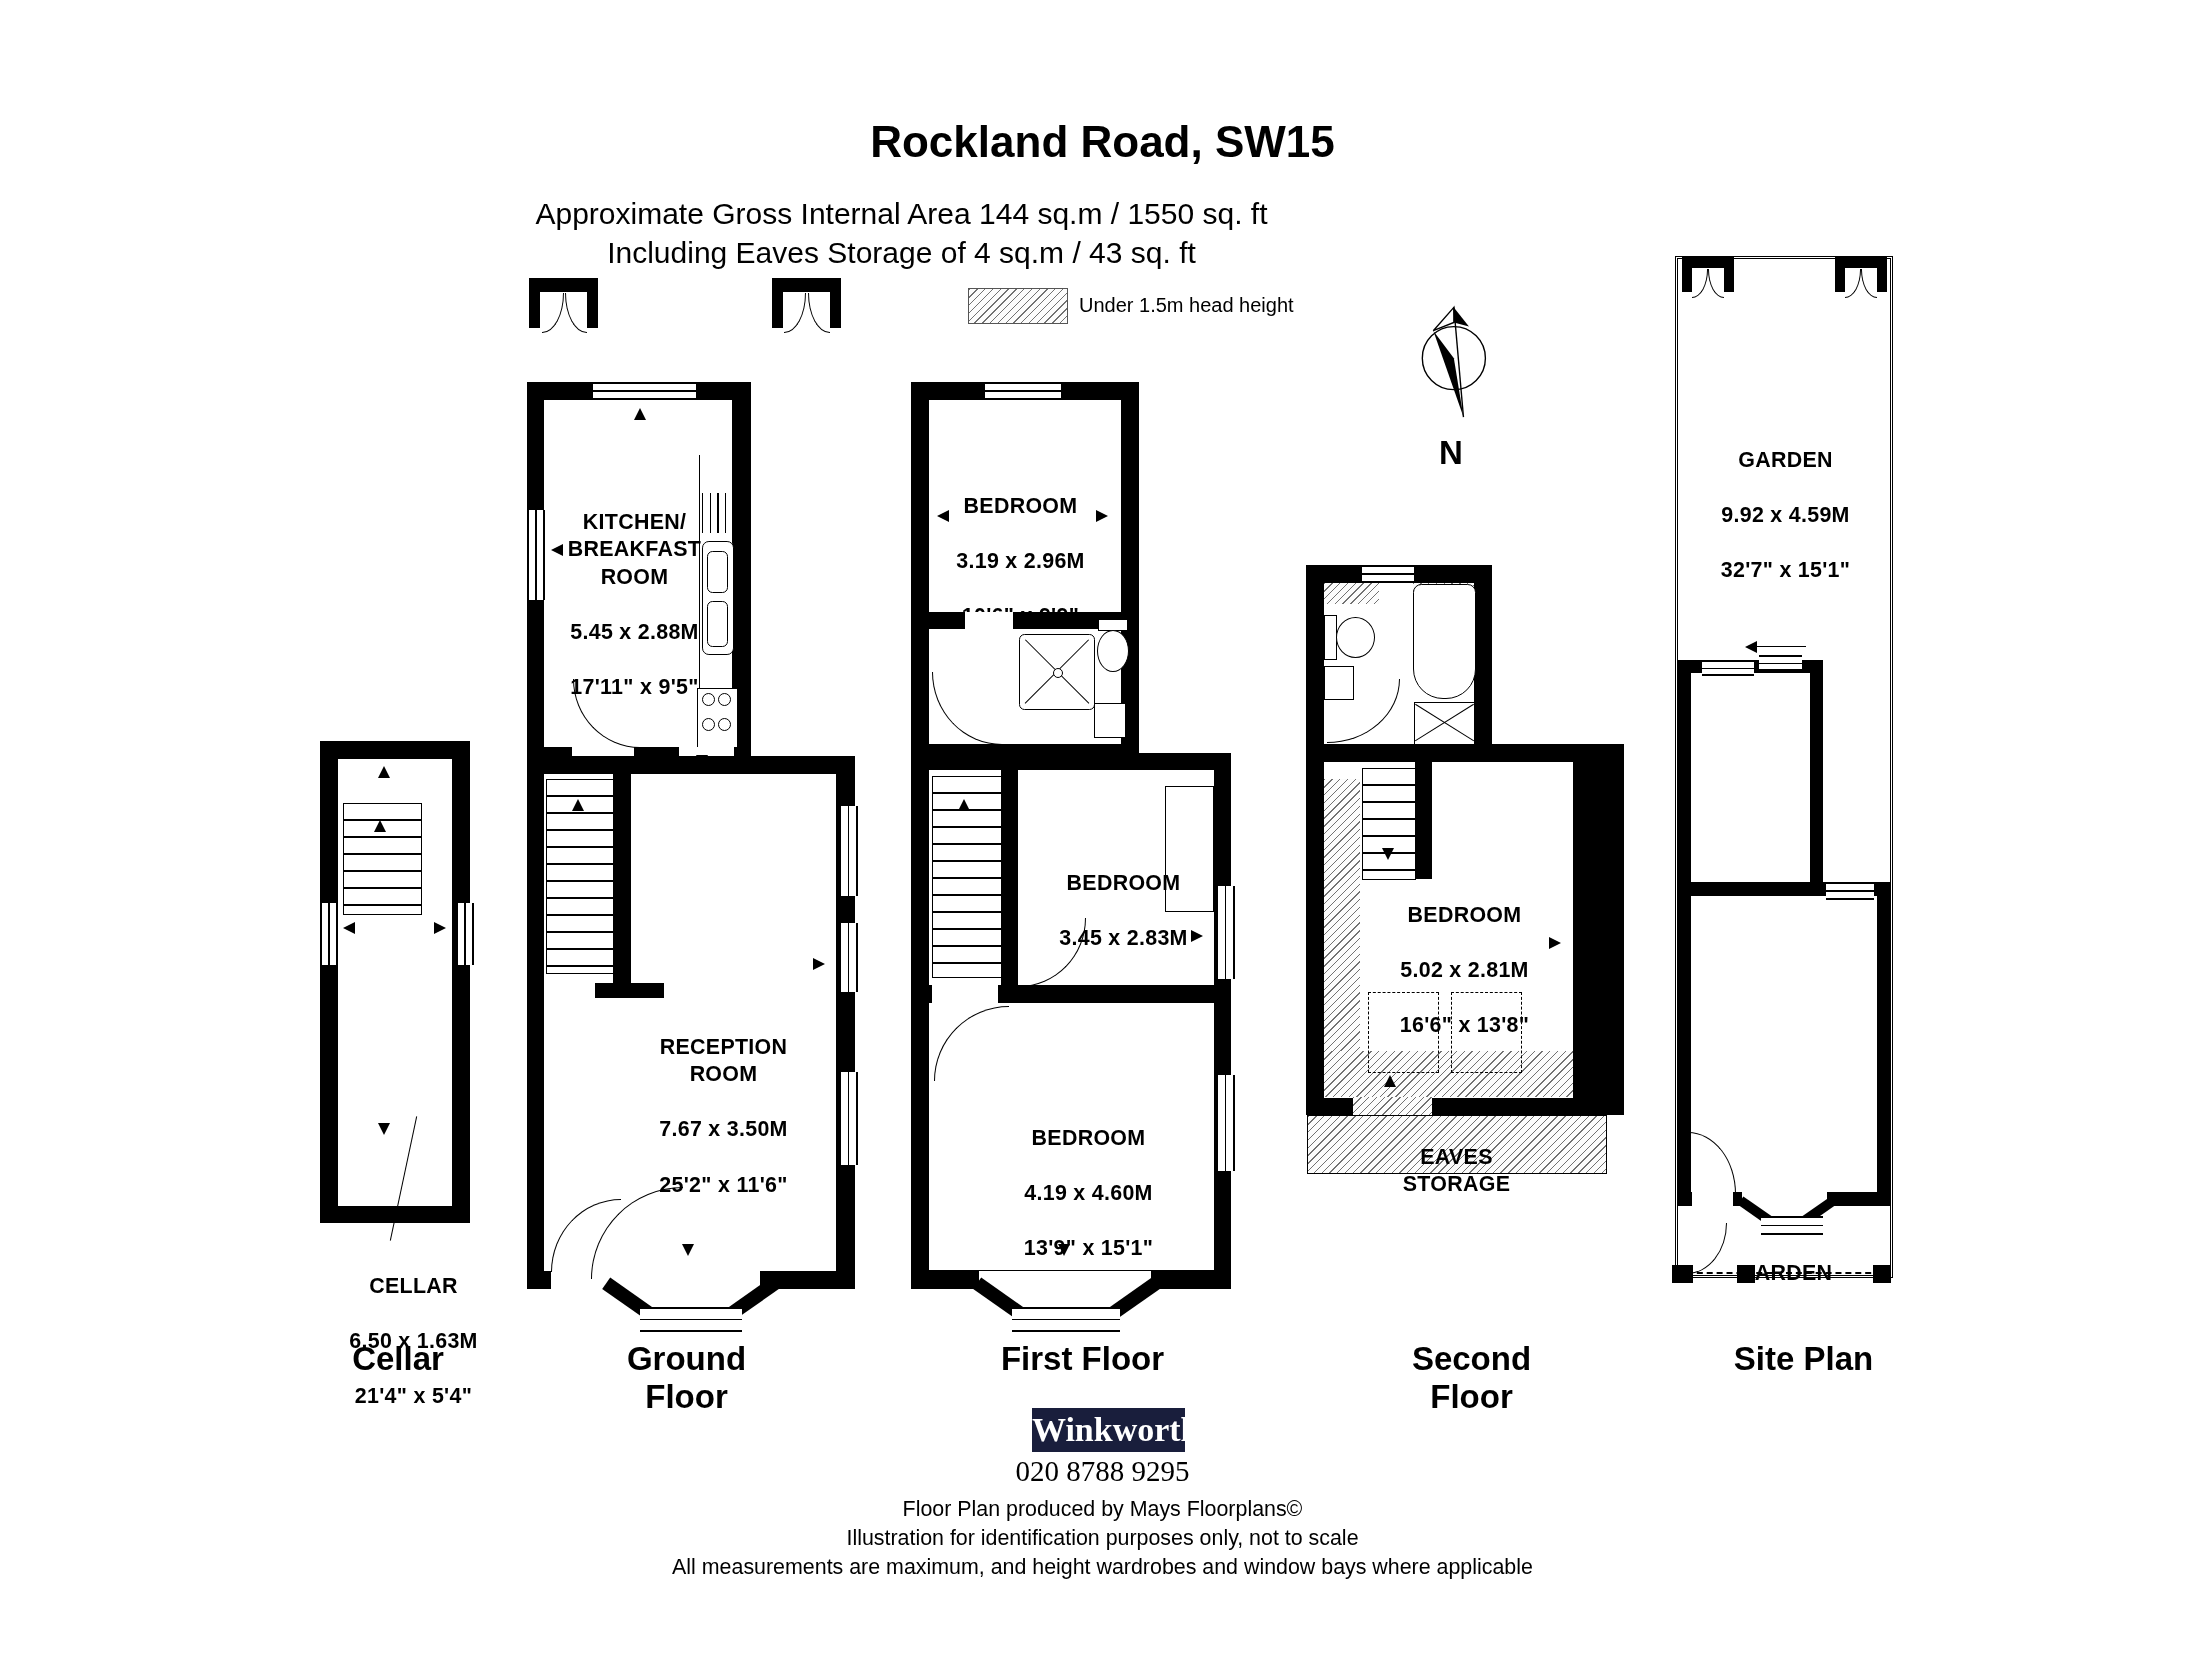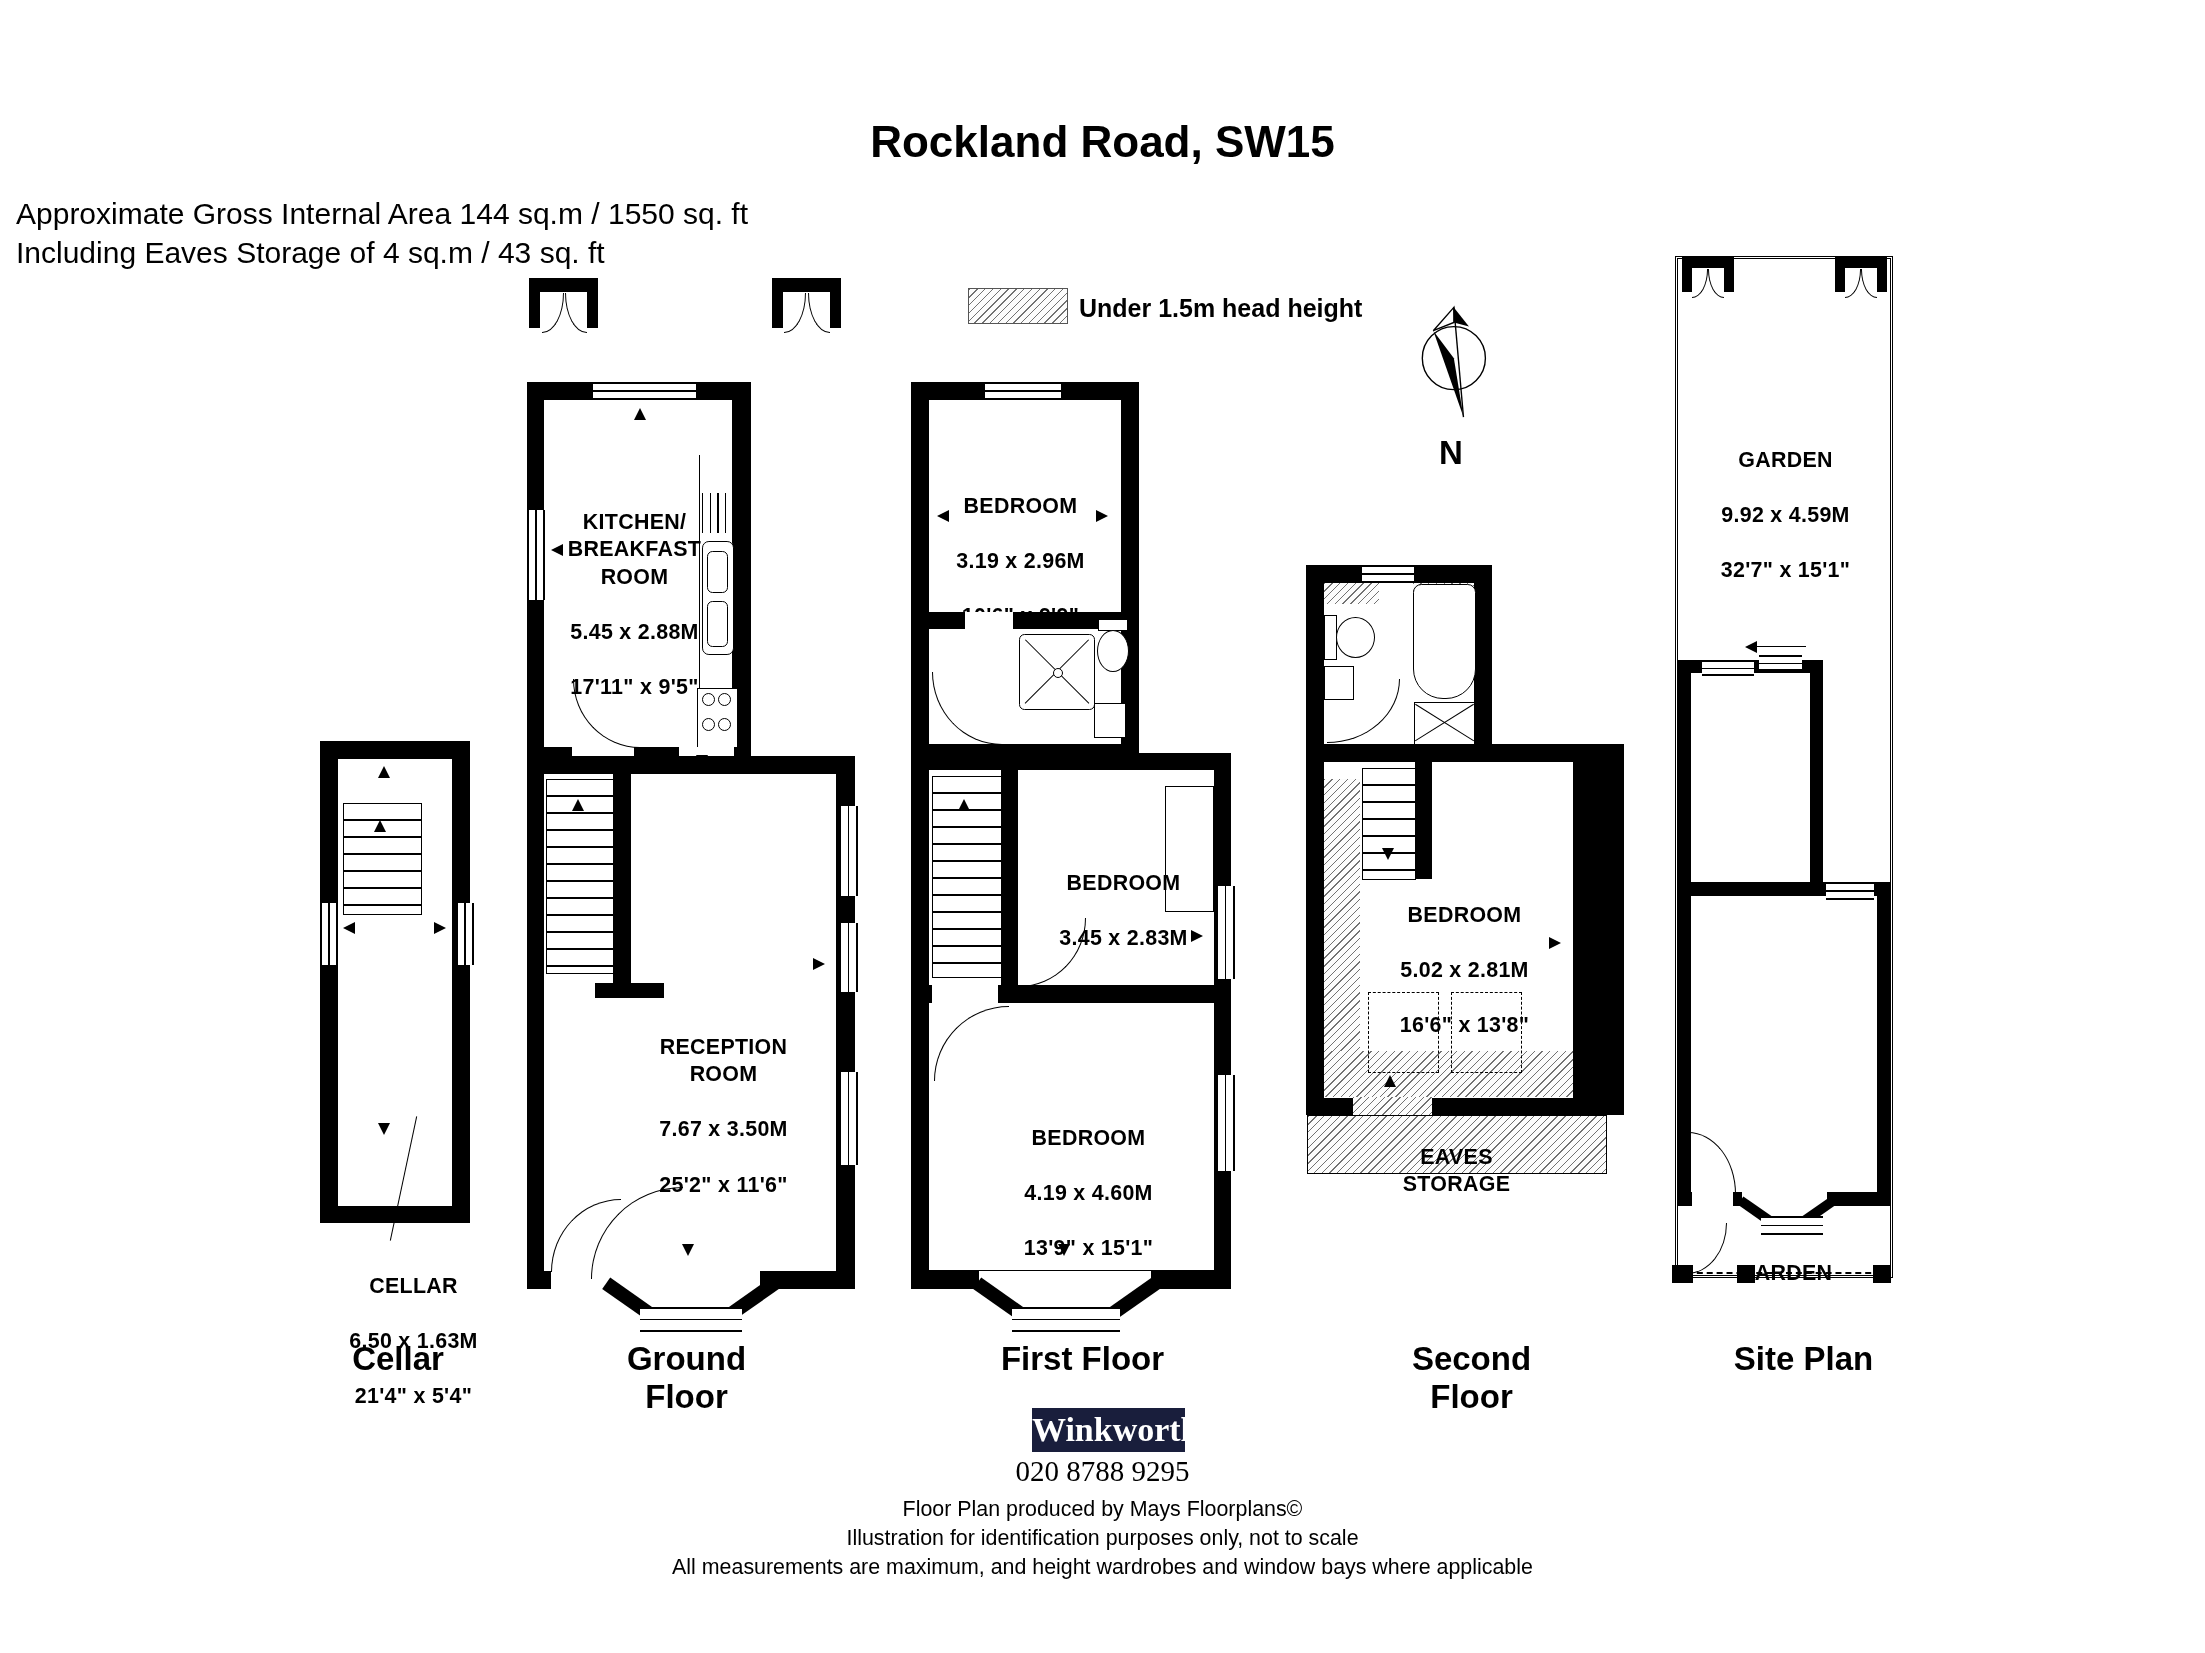--- a/index.html
+++ b/index.html
@@ -28,22 +28,22 @@
   .tri.right{border-top:6.9px solid transparent;border-bottom:6.9px solid transparent;border-left:12.4px solid #000;}
   .outline{position:absolute;border:1.4px solid #000;background:#fff;}
   .dashedbox{position:absolute;border:1.4px dashed #000;background:transparent;}
   .ellipse{position:absolute;border:1.4px solid #000;border-radius:50%;background:#fff;}
   .dot{position:absolute;border:1.4px solid #000;border-radius:50%;background:#fff;}
   .linediv{position:absolute;background:#000;}
   .label{position:absolute;text-align:center;white-space:pre-line;font-weight:bold;}
   .room-label{font-size:21.4px;line-height:27.6px;letter-spacing:0.3px;}
   .caption{font-size:33px;}
   .h-title{position:absolute;left:0;width:2205px;text-align:center;font-size:44px;font-weight:bold;}
-  .h-sub{position:absolute;left:16px;width:1795px;font-size:30px;font-weight:normal;}
-  .legend-label{position:absolute;font-size:25px;font-weight:bold;}
+  .h-sub{position:absolute;left:4px;width:1795px;text-align:center;font-size:30px;font-weight:normal;}
+  .legend-label{position:absolute;font-size:20px;font-weight:normal;}
   .fence{position:absolute;border:3.4px double #000;background:transparent;}
   .brandbox{position:absolute;background:#191e3c;color:#fff;text-align:center;
     font-family:"Liberation Serif",serif;font-size:34px;font-weight:bold;line-height:44px;}
   .phone{position:absolute;left:0;width:2205px;text-align:center;font-family:"Liberation Serif",serif;font-size:29px;}
   .disc{position:absolute;left:0;width:2205px;text-align:center;font-size:21.4px;line-height:29px;}
   .xline{position:absolute;background:#000;height:1.4px;transform-origin:center;}
 </style>
 </head>
 <body>
 

